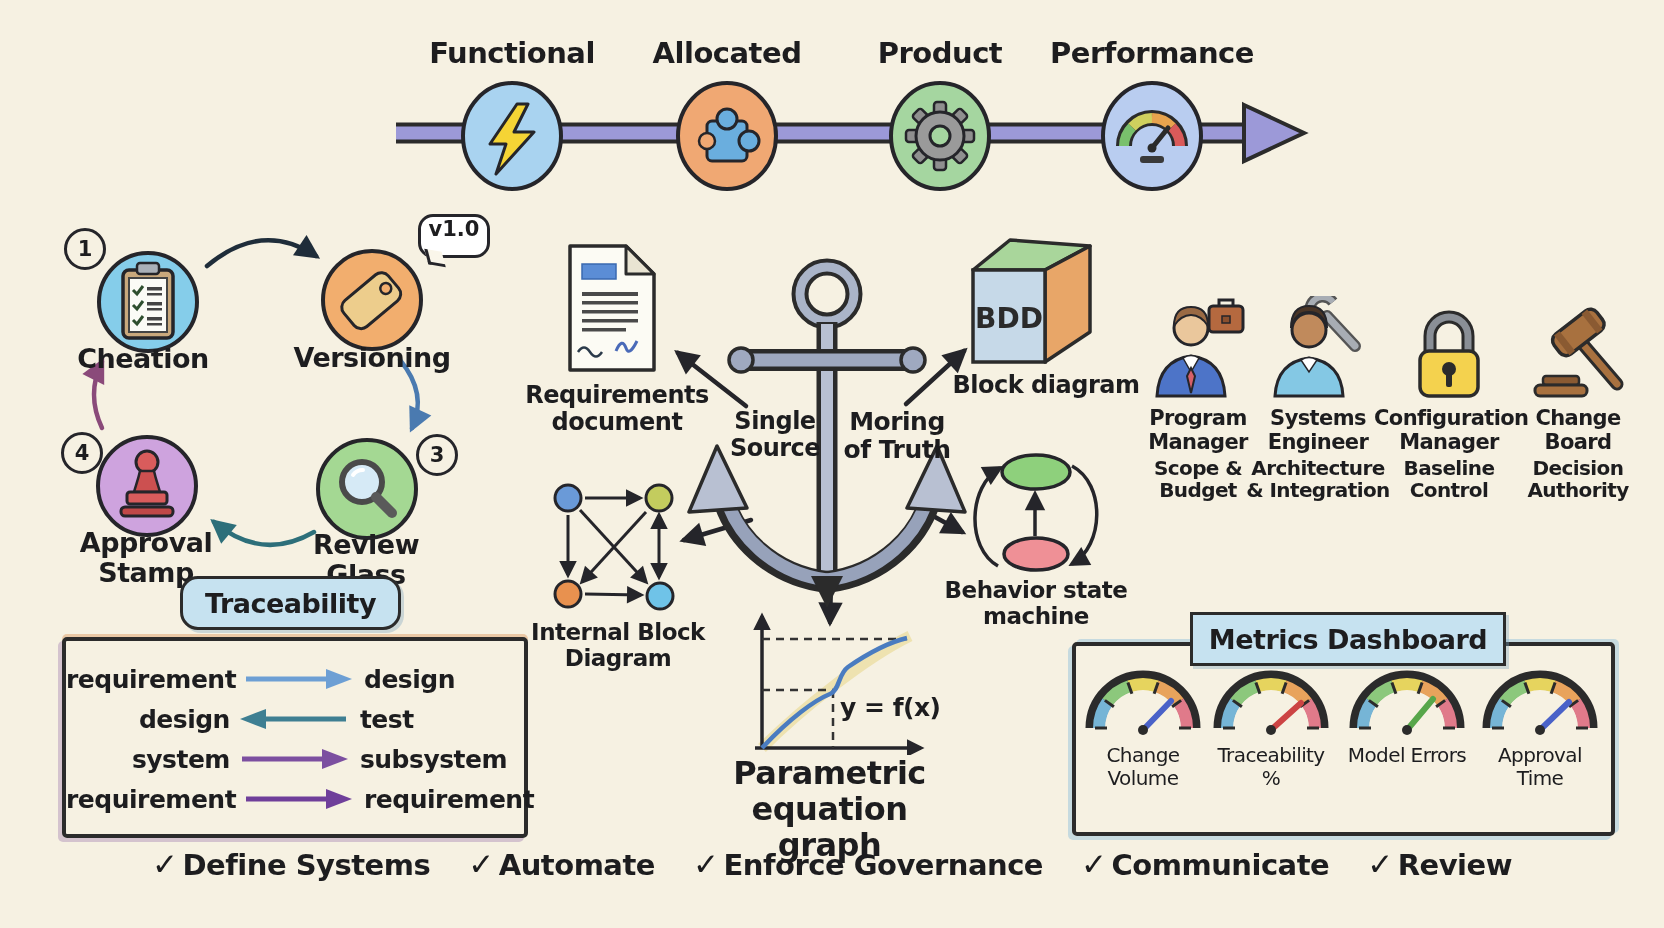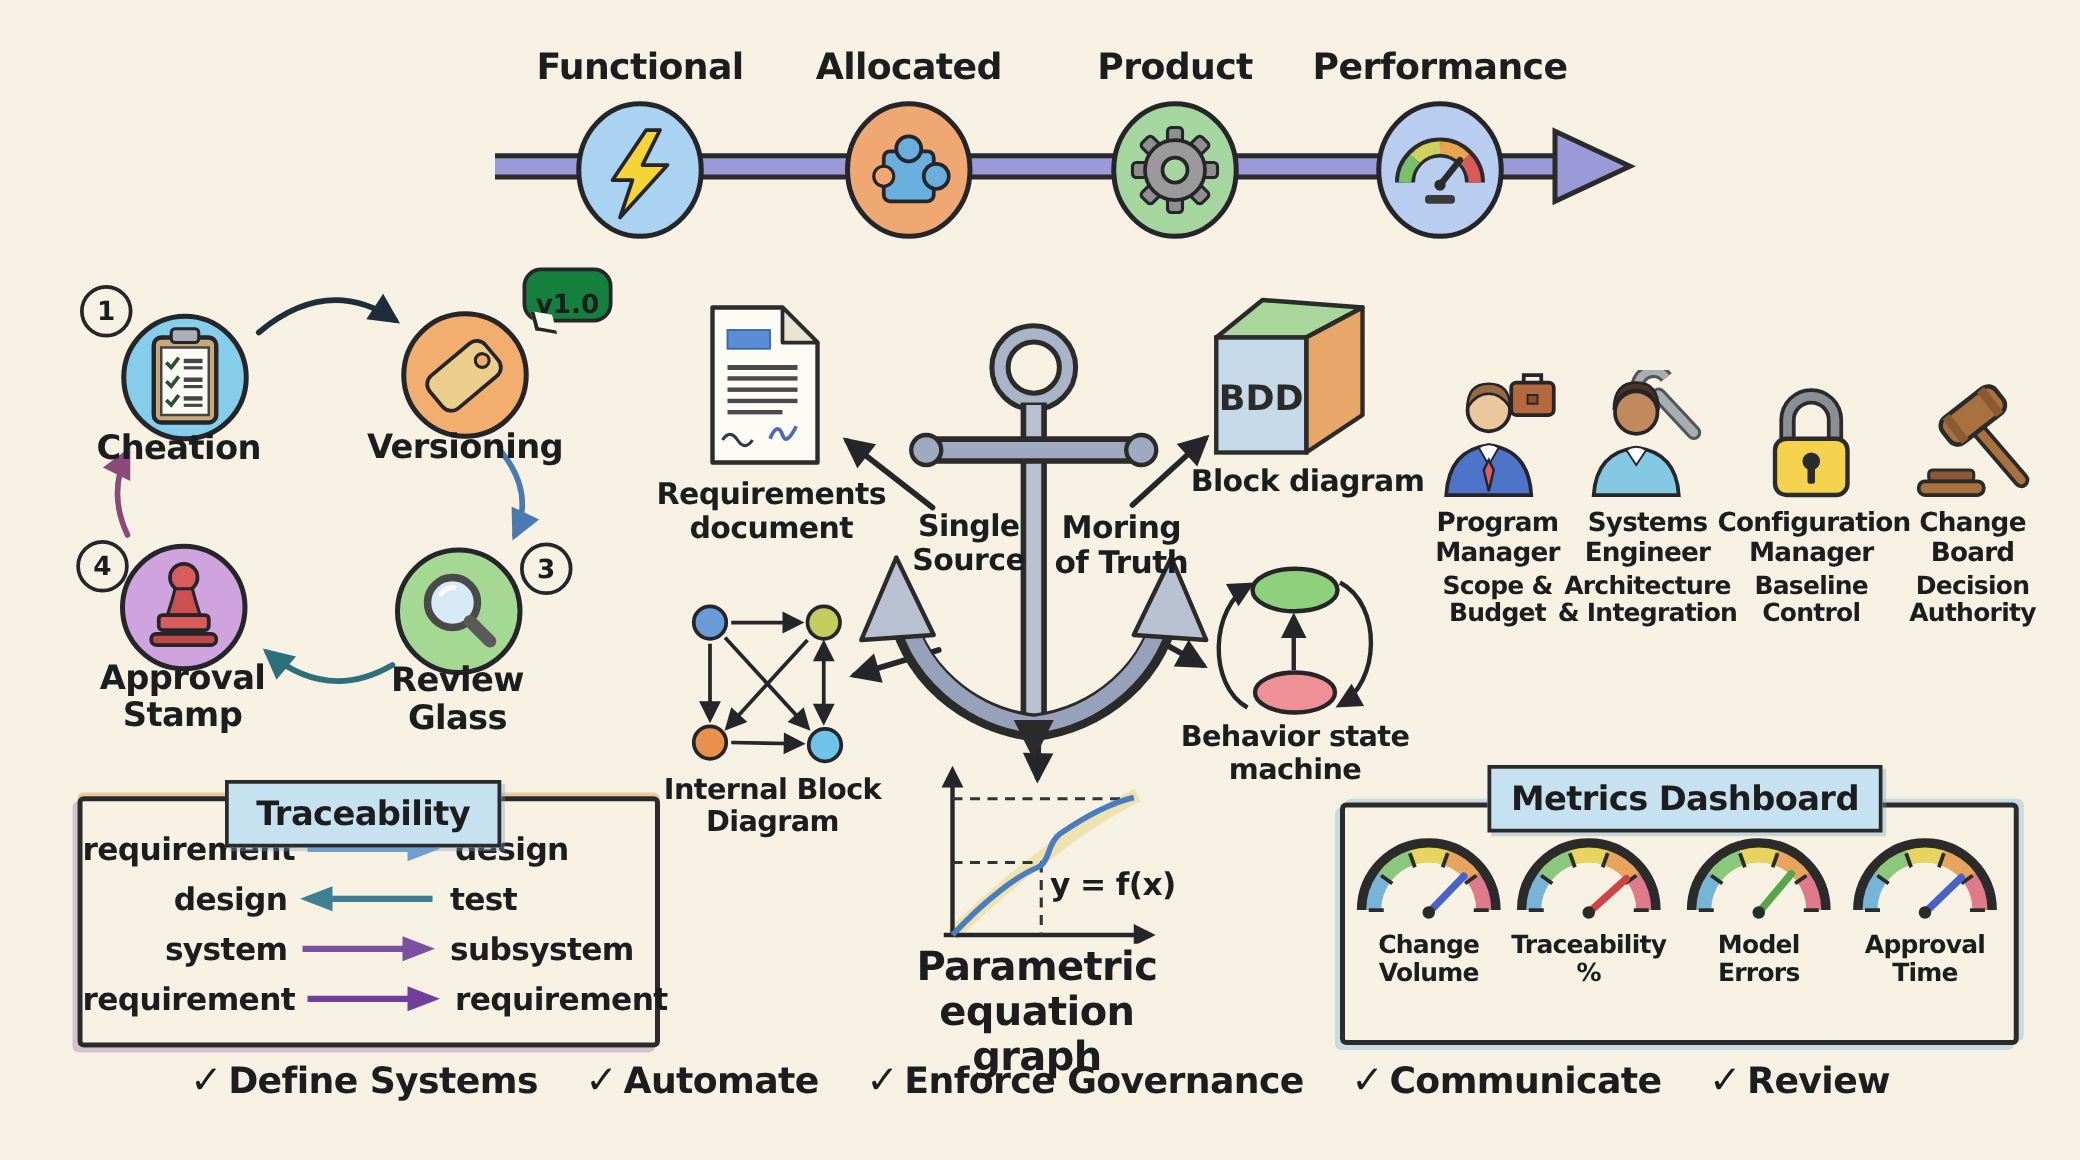--- a/index.html
+++ b/index.html
@@ -20,21 +20,21 @@
   
   .tl-item{position:absolute;top:36px;width:104px;text-align:center;z-index:2;}
   .tl-label{position:relative;left:50%;transform:translateX(-50%);width:260px;font-size:29px;font-weight:bold;white-space:nowrap;letter-spacing:-0.5px;}
   .tl-item svg{margin:10px auto 0;}
 
   
   .badge{position:absolute;width:36px;height:36px;border:3px solid #25252a;border-radius:50%;
     background:#f6f1e2;display:flex;align-items:center;justify-content:center;
     font-size:21px;font-weight:bold;z-index:3;}
   .bubble{position:absolute;width:66px;height:38px;border:3px solid #25252a;border-radius:15px;
-    background:#15803d;display:flex;align-items:flex-end;justify-content:center;
+    background:#ffffff;display:flex;align-items:flex-start;justify-content:center;
     font-size:21px;font-weight:bold;z-index:3;}
   .bubble::after{content:"";position:absolute;left:6px;bottom:-11px;width:13px;height:13px;background:#faf6ea;
     border-right:3px solid #25252a;border-bottom:3px solid #25252a;transform:rotate(75deg) skewX(-25deg);}
 
   
   .sketch-box{position:absolute;border:4px solid #2b2b2b;border-radius:5px;background:transparent;z-index:2;}
   .box-trace{box-shadow:-4px 4px 0 rgba(150,110,170,.35), 0 -3px 0 rgba(220,150,90,.45);}
   .box-metrics{box-shadow:-4px 4px 0 rgba(140,190,220,.45), 4px -3px 0 rgba(140,190,220,.45);}
   .banner{position:absolute;background:#c6e2f0;border:3.5px solid #2b2b2b;display:flex;align-items:center;justify-content:center;
     font-size:27px;font-weight:bold;z-index:4;letter-spacing:-0.5px;box-shadow:3px 3px 0 rgba(120,160,190,.35);}
@@ -47,21 +47,21 @@
   .t-to{width:162px;text-align:left;padding-left:8px;}
 
   
   .role{position:absolute;top:296px;width:150px;text-align:center;z-index:2;}
   .role svg{margin:0 auto;}
   .role-title{font-size:21px;font-weight:bold;line-height:1.12;margin-top:6px;letter-spacing:-0.6px;}
   .role-sub{font-size:20px;font-weight:bold;line-height:1.12;margin-top:3px;letter-spacing:-0.6px;}
 
   
   .gauge{position:absolute;top:664px;width:124px;text-align:center;z-index:3;}
-  .gauge-label{font-size:20px;font-weight:bold;line-height:1.15;margin-top:4px;letter-spacing:-0.6px;}
+  .gauge-label{font-size:20px;font-weight:normal;line-height:1.15;margin-top:4px;letter-spacing:-0.6px;}
 
   
   .checklist{position:absolute;left:0;right:0;top:846px;display:flex;justify-content:center;gap:38px;
     font-size:29px;font-weight:bold;z-index:2;letter-spacing:-0.5px;}
   .chk{display:flex;align-items:baseline;}
   .chk .mark{font-size:31px;margin-right:5px;}
 </style>
 </head>
 <body>
 
@@ -214,21 +214,21 @@
   <div class="bubble" style="left:418px;top:214px;">
       <span>v1.0</span>
     </div>
 
   <div class="lbl z2" style="left:63px;top:344px;width:160px;font-size:27px;">Cheation</div>
   <div class="lbl z2" style="left:292px;top:343px;width:160px;font-size:27px;">Versioning</div>
   <div class="lbl z2" style="left:306px;top:530px;width:120px;font-size:27px;">Review Glass</div>
   <div class="lbl z2" style="left:76px;top:528px;width:140px;font-size:27px;">Approval Stamp</div>
 
   <div class="sketch-box box-trace" style="left:62px;top:637px;width:458px;height:193px;"></div>
-  <div class="banner" style="left:180px;top:624px;width:215px;height:48px;">Traceability</div>
+  <div class="banner" style="left:180px;top:576px;width:215px;height:48px;border-radius:18px;">Traceability</div>
   <div class="trows">
     <div class="trow">
       <div class="t-from">requirement</div>
       <svg class="t-arr" width="114" height="26">
         <line x1="4" y1="13" x2="86" y2="13" stroke-width="5" stroke="#6d9fd4"></line>
         <polygon points="84,3 110,13 84,23" fill="#6d9fd4"></polygon>
       </svg>
       <div class="t-to">design</div>
     </div>
     <div class="trow">

